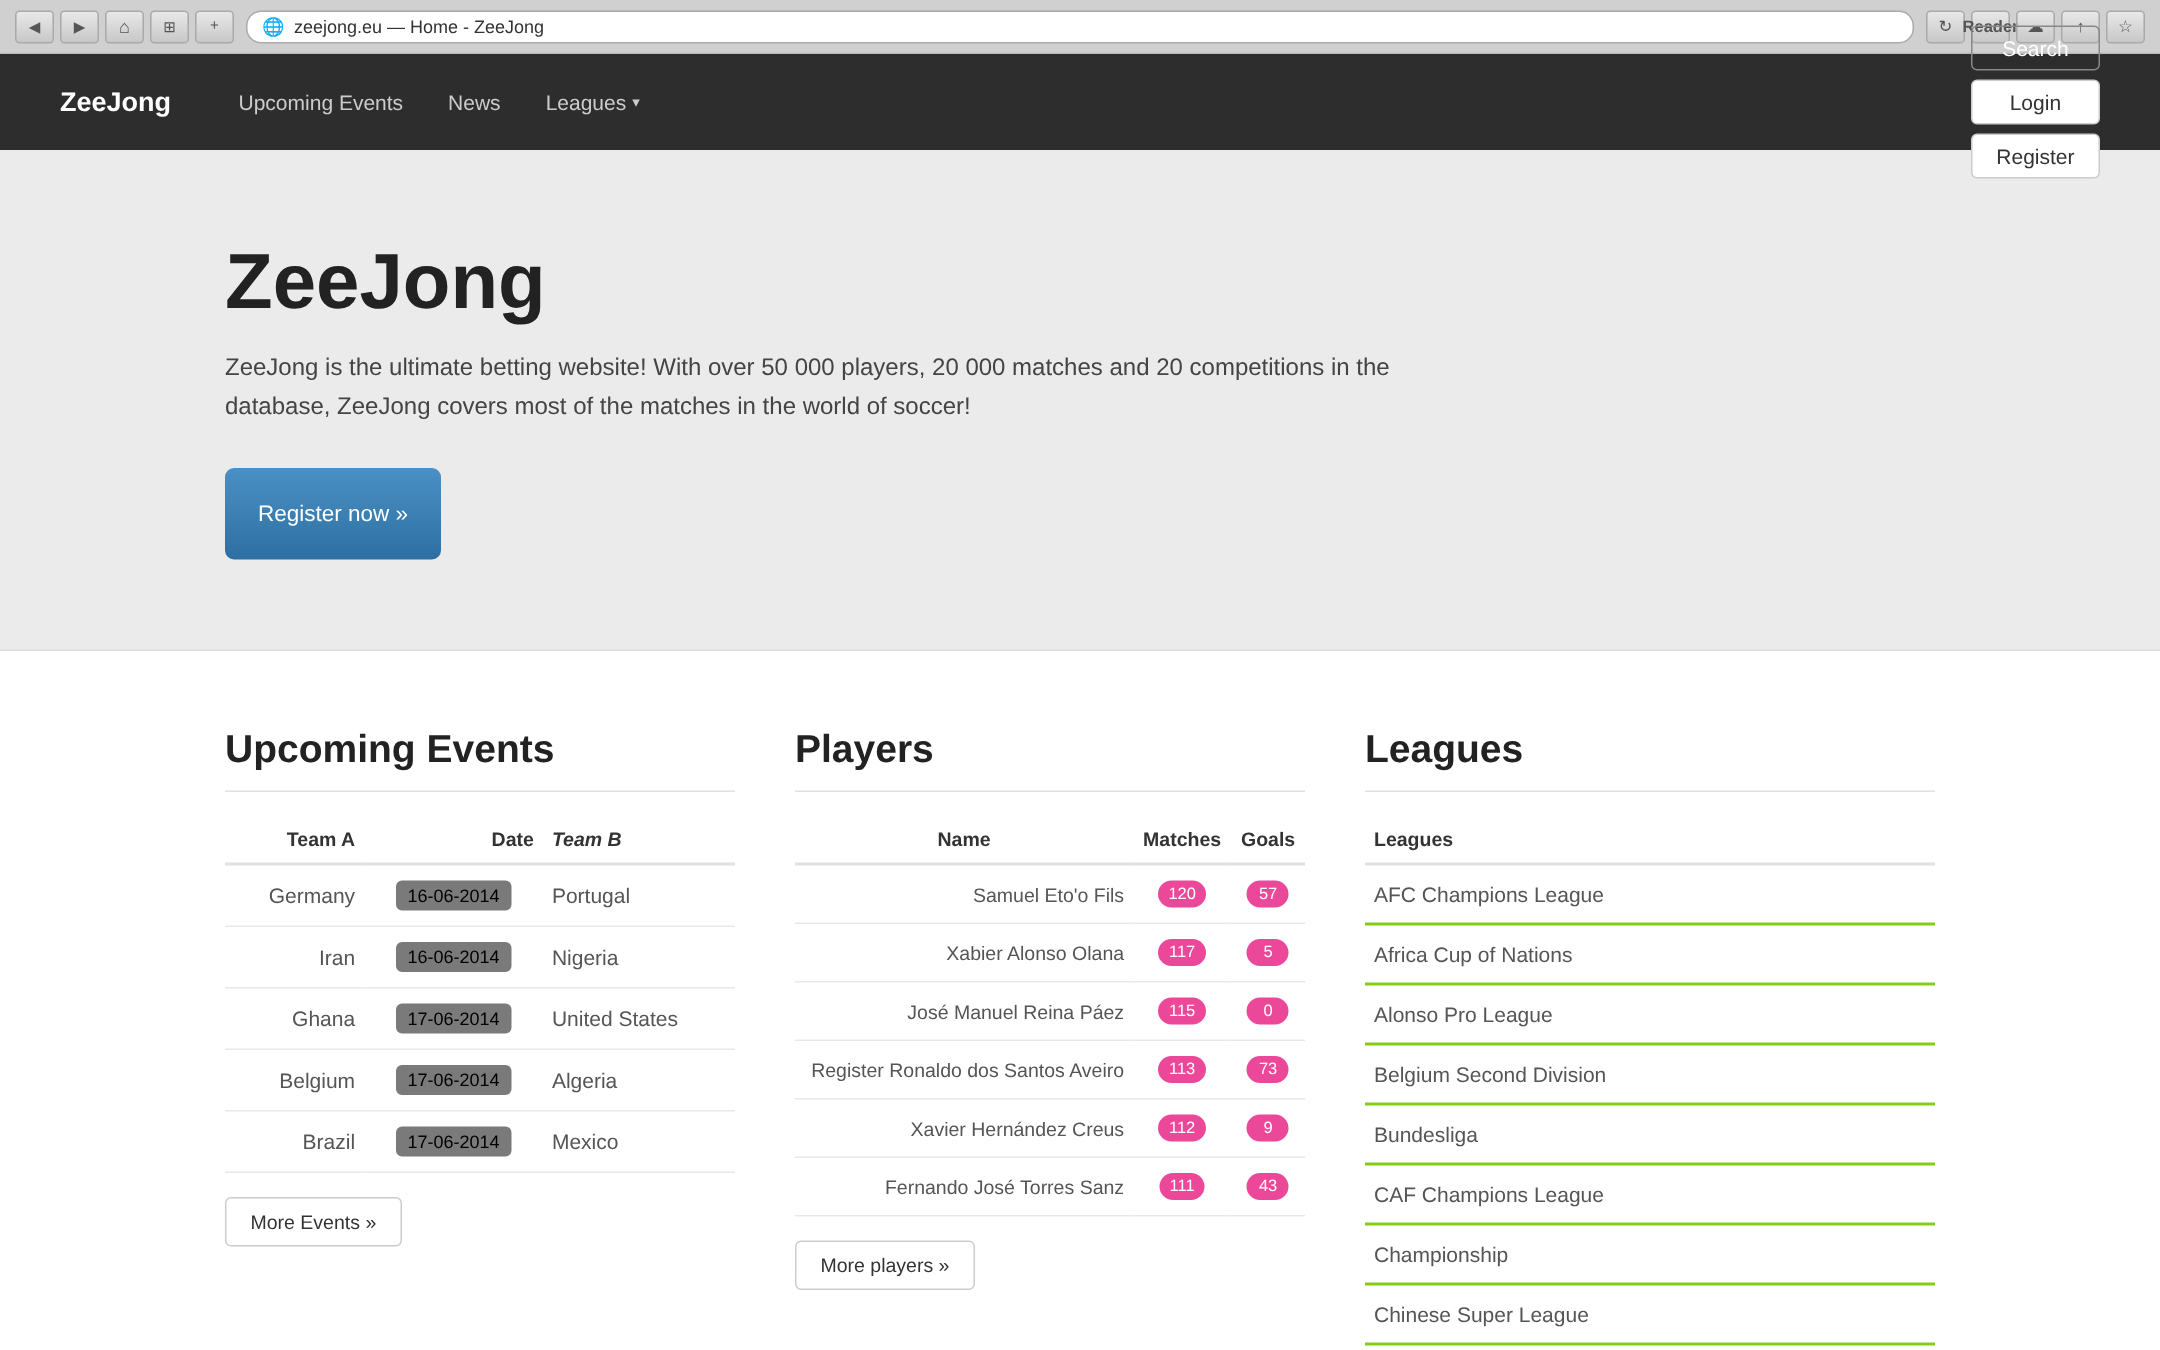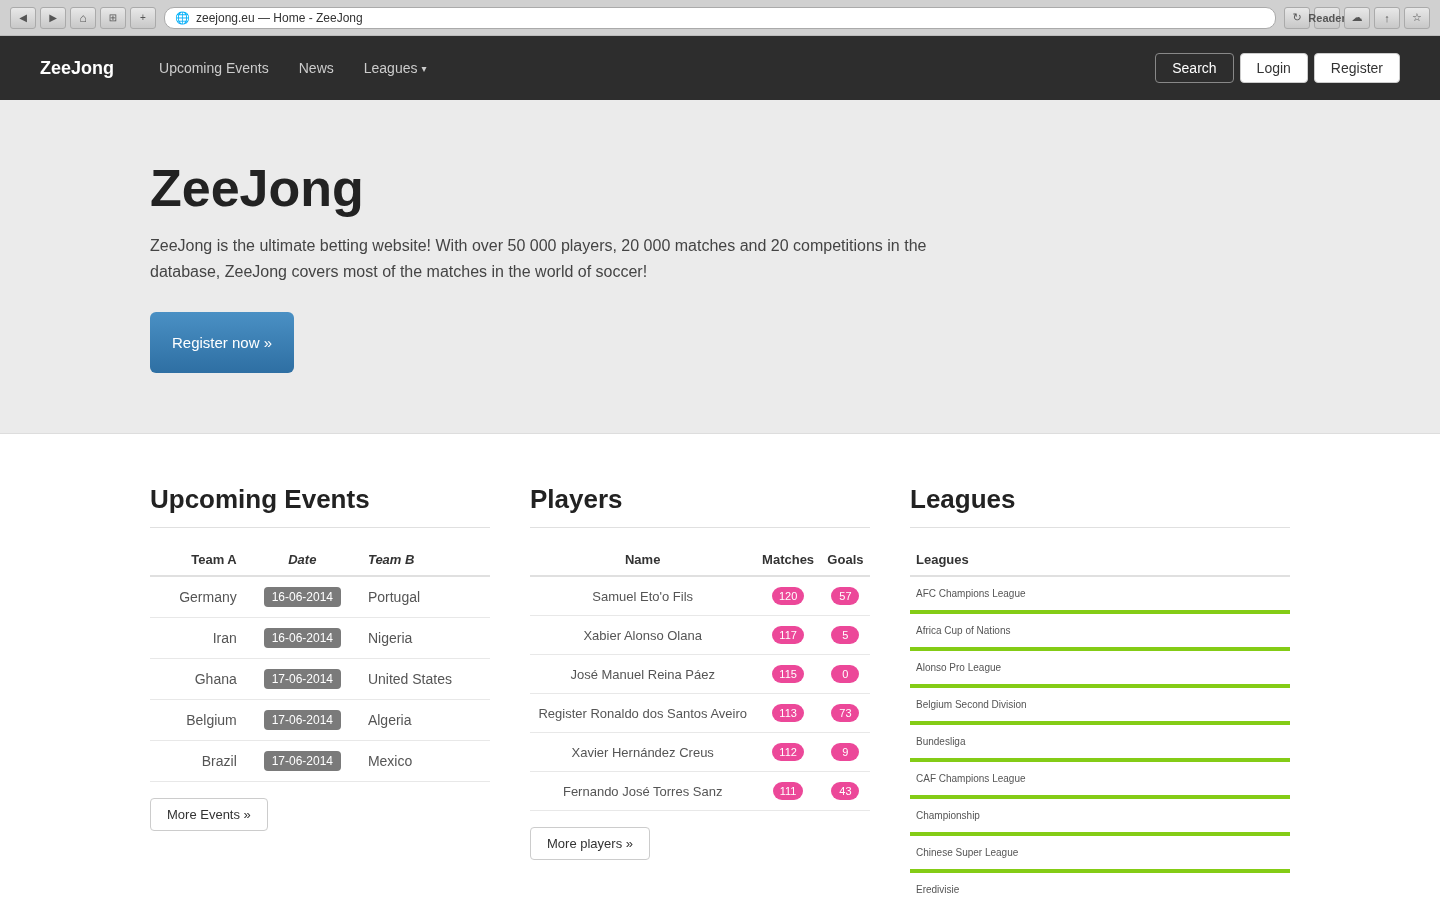--- a/index.html
+++ b/index.html
@@ -81,20 +81,21 @@
       display: flex;
       align-items: center;
       font-size: 14px;
       cursor: pointer;
     }
     .navbar-link .dropdown-arrow { font-size: 10px; margin-left: 4px; }
     .navbar-actions {
       display: flex;
       gap: 6px;
       margin-left: auto;
+      flex-direction: column;
     }
     .nav-btn {
       padding: 6px 16px;
       border-radius: 4px;
       cursor: pointer;
       font-size: 14px;
       border: 1px solid transparent;
     }
     .nav-btn-outline {
       background: transparent;
@@ -177,31 +178,31 @@
     }
     .events-table th {
       font-size: 13px;
       font-weight: 600;
       color: #333;
       padding: 8px 6px;
       border-bottom: 2px solid #e0e0e0;
     }
     .events-table th:first-child { text-align: right; }
     .events-table th:last-child { text-align: left; font-style: italic; }
-    .events-table th:nth-child(2) { text-align: center; font-style: italic; }
+    .events-table th:nth-child(2) { text-align: right; }
     .events-table td {
       padding: 10px 6px;
       border-bottom: 1px solid #e8e8e8;
     }
     .events-table td:first-child { text-align: right; color: #555; }
     .events-table td:last-child { text-align: left; color: #555; }
     .events-table td:nth-child(2) { text-align: center; }
     .date-badge {
       background: #7a7a7a;
-      color: #ffffff;
+      color: #000000;
       padding: 3px 8px;
       border-radius: 4px;
       font-size: 12px;
       white-space: nowrap;
       display: inline-block;
     }
     .more-btn {
       border: 1px solid #ccc;
       background: white;
       padding: 8px 16px;
@@ -224,21 +225,21 @@
       padding: 8px 6px;
       border-bottom: 2px solid #e0e0e0;
     }
     .players-table th:first-child { text-align: center; }
     .players-table th:nth-child(2), .players-table th:nth-child(3) { text-align: center; }
     .players-table td {
       padding: 10px 6px;
       border-bottom: 1px solid #e8e8e8;
       font-size: 13px;
     }
-    .players-table td:first-child { text-align: center; color: #555; }
+    .players-table td:first-child { text-align: right; color: #555; }
     .players-table td:nth-child(2), .players-table td:nth-child(3) { text-align: center; }
     .stat-badge {
       background: #ec4899;
       color: white;
       padding: 3px 7px;
       border-radius: 10px;
       font-size: 11px;
       display: inline-block;
       min-width: 28px;
       text-align: center;
@@ -252,22 +253,22 @@
     .leagues-table th {
       font-size: 13px;
       font-weight: 600;
       color: #333;
       padding: 8px 6px;
       border-bottom: 2px solid #e0e0e0;
       text-align: left;
     }
     .leagues-table td {
       padding: 11px 6px;
-      border-bottom: 4px solid #84cc16;
-      font-size: 10px;
+      border-bottom: 2px solid #84cc16;
+      font-size: 14px;
       color: #555;
       margin-top: 43px;
     }
     .league-link {
       color: #555;
       text-decoration: none;
       cursor: pointer;
     }
   </style>
 </head>

